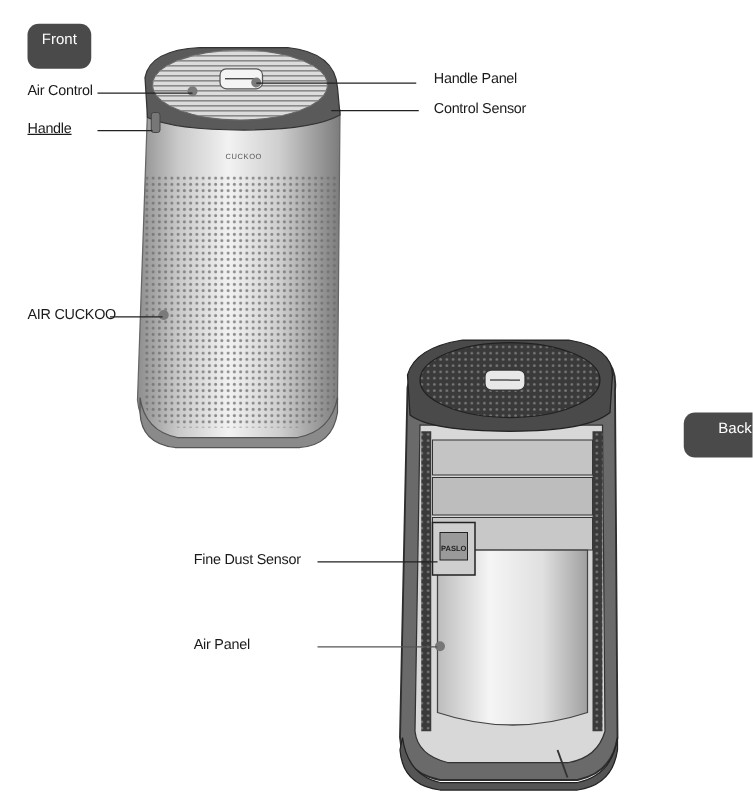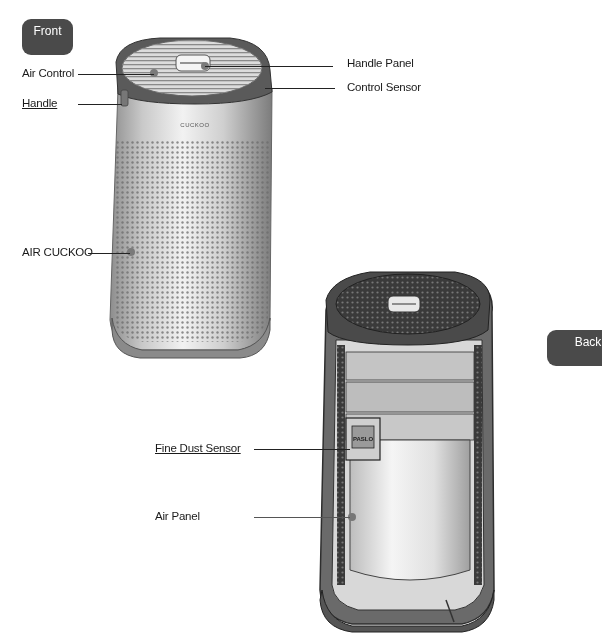--- a/index.html
+++ b/index.html
@@ -107,17 +107,17 @@
 
 <div class="label" style="left:347px; top:57px;">Handle Panel</div>
 <div class="leader" style="left:205px; top:66px; width:128px;"></div>
 
 <div class="label" style="left:347px; top:81px;">Control Sensor</div>
 <div class="leader" style="left:265px; top:88px; width:70px;"></div>
 
 <div class="label" style="left:22px; top:246px;">AIR CUCKOO</div>
 <div class="leader" style="left:88px; top:253px; width:42px;"></div>
 
-<div class="label" style="left:155px; top:442px;text-decoration:underline;">Fine Dust Sensor</div>
+<div class="label" style="left:155px; top:442px;">Fine Dust Sensor</div>
 <div class="leader" style="left:254px; top:449px; width:96px;"></div>
 
 <div class="label" style="left:155px; top:510px;">Air Panel</div>
 <div class="leader" style="left:254px; top:517px; width:96px; background:#555;"></div>
 
 </body></html>

